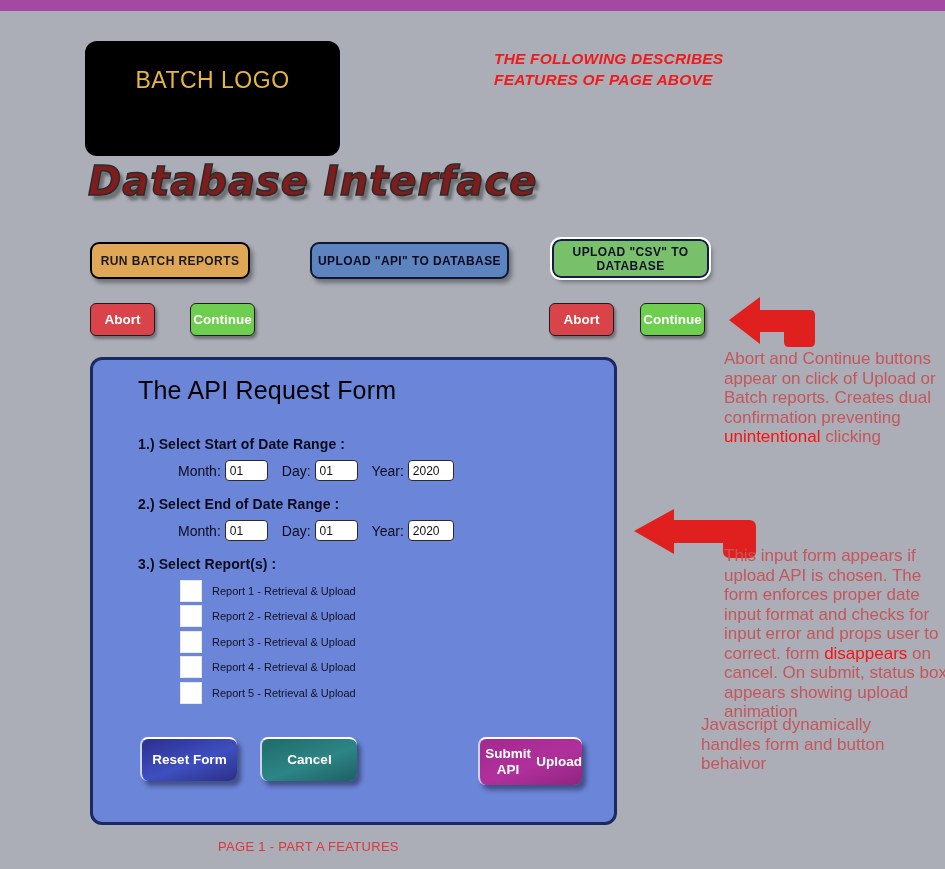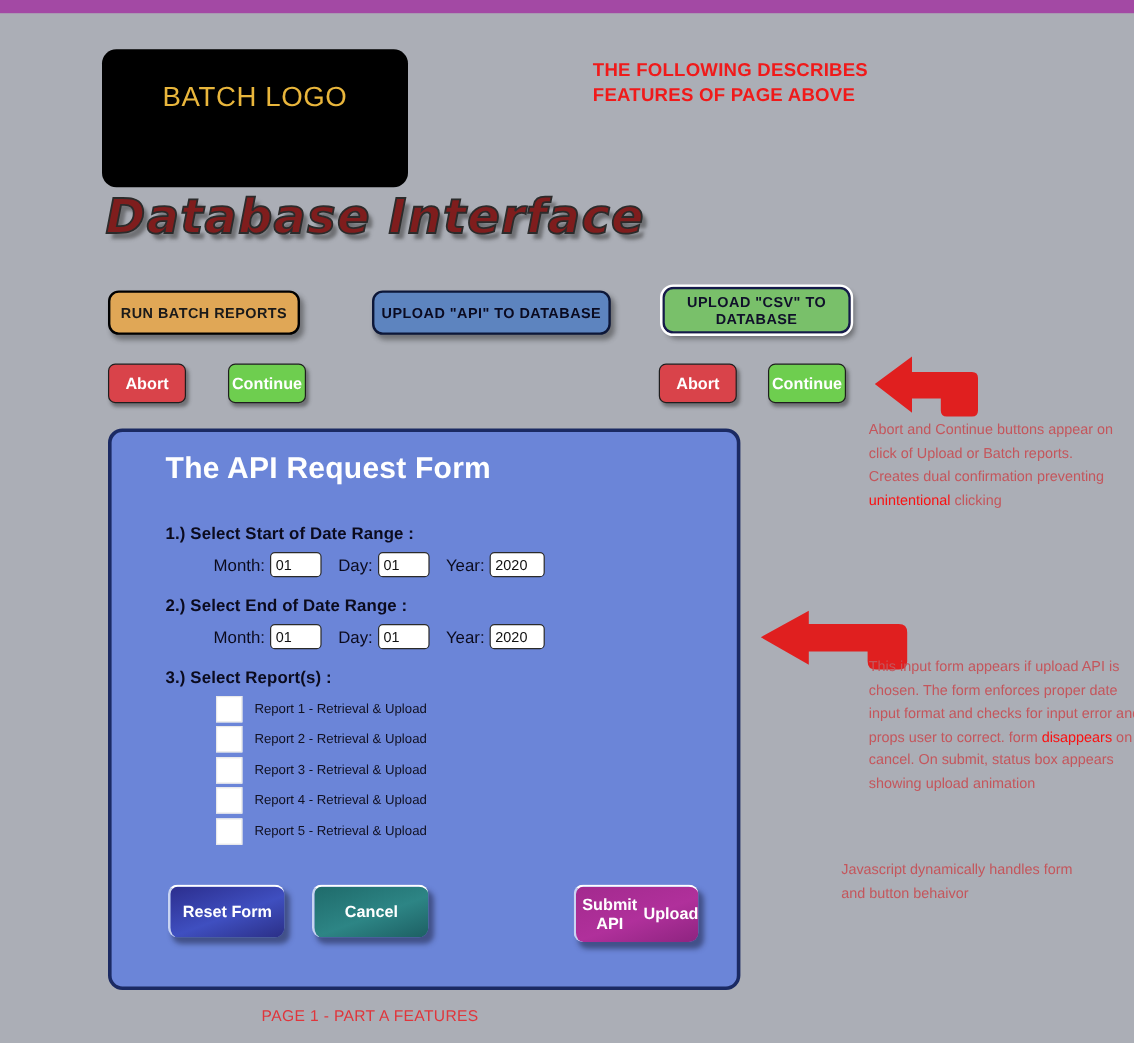--- a/index.html
+++ b/index.html
@@ -45,20 +45,21 @@
   
   #header-note {
     position: absolute;
     left: 494px; top: 48px;
     width: 330px;
     color: #f01a1a;
     font-weight: bold;
     font-size: 15.5px;
     line-height: 21px;
     letter-spacing: 0.2px;
+    font-style: italic;
   }
 
   
   #page-title {
     position: absolute;
     left: 88px; top: 158px;
     font-size: 40px;
     font-weight: bold;
     font-style: italic;
     color: #7f1d1d;
@@ -135,22 +136,22 @@
     width: 527px; height: 468px;
     background: #6b85d8;
     border: 3px solid #1b2a63;
     border-radius: 12px;
     box-sizing: border-box;
   }
   #form-title {
     position: absolute;
     left: 45px; top: 16px;
     font-size: 25px;
-    font-weight: bold;
-    color: #ffffff;
+    font-weight: normal;
+    color: #000000;
     letter-spacing: 0.2px;
   }
   .step-label {
     position: absolute;
     left: 45px;
     font-size: 14px;
     font-weight: bold;
     color: #0b0b1e;
     letter-spacing: 0.1px;
   }
@@ -245,21 +246,21 @@
 
   
   .arrow { position: absolute; }
   #arrow-1 { left: 727px; top: 292px; width: 92px; height: 56px; }
   #arrow-2 { left: 632px; top: 507px; width: 128px; height: 58px; }
 
   
   .annot {
     position: absolute;
     color: #c4565c;
-    font-size: 12px;
+    font-size: 17px;
     line-height: 19.5px;
   }
   .hl { color: #fa1111; }
   #annot-1 { left: 724px; top: 349px; width: 215px; }
   #annot-2 { left: 724px; top: 546px; width: 232px; }
   #annot-3 { left: 701px; top: 715px; width: 205px; }
 
   
   #footer-caption {
     position: absolute;

